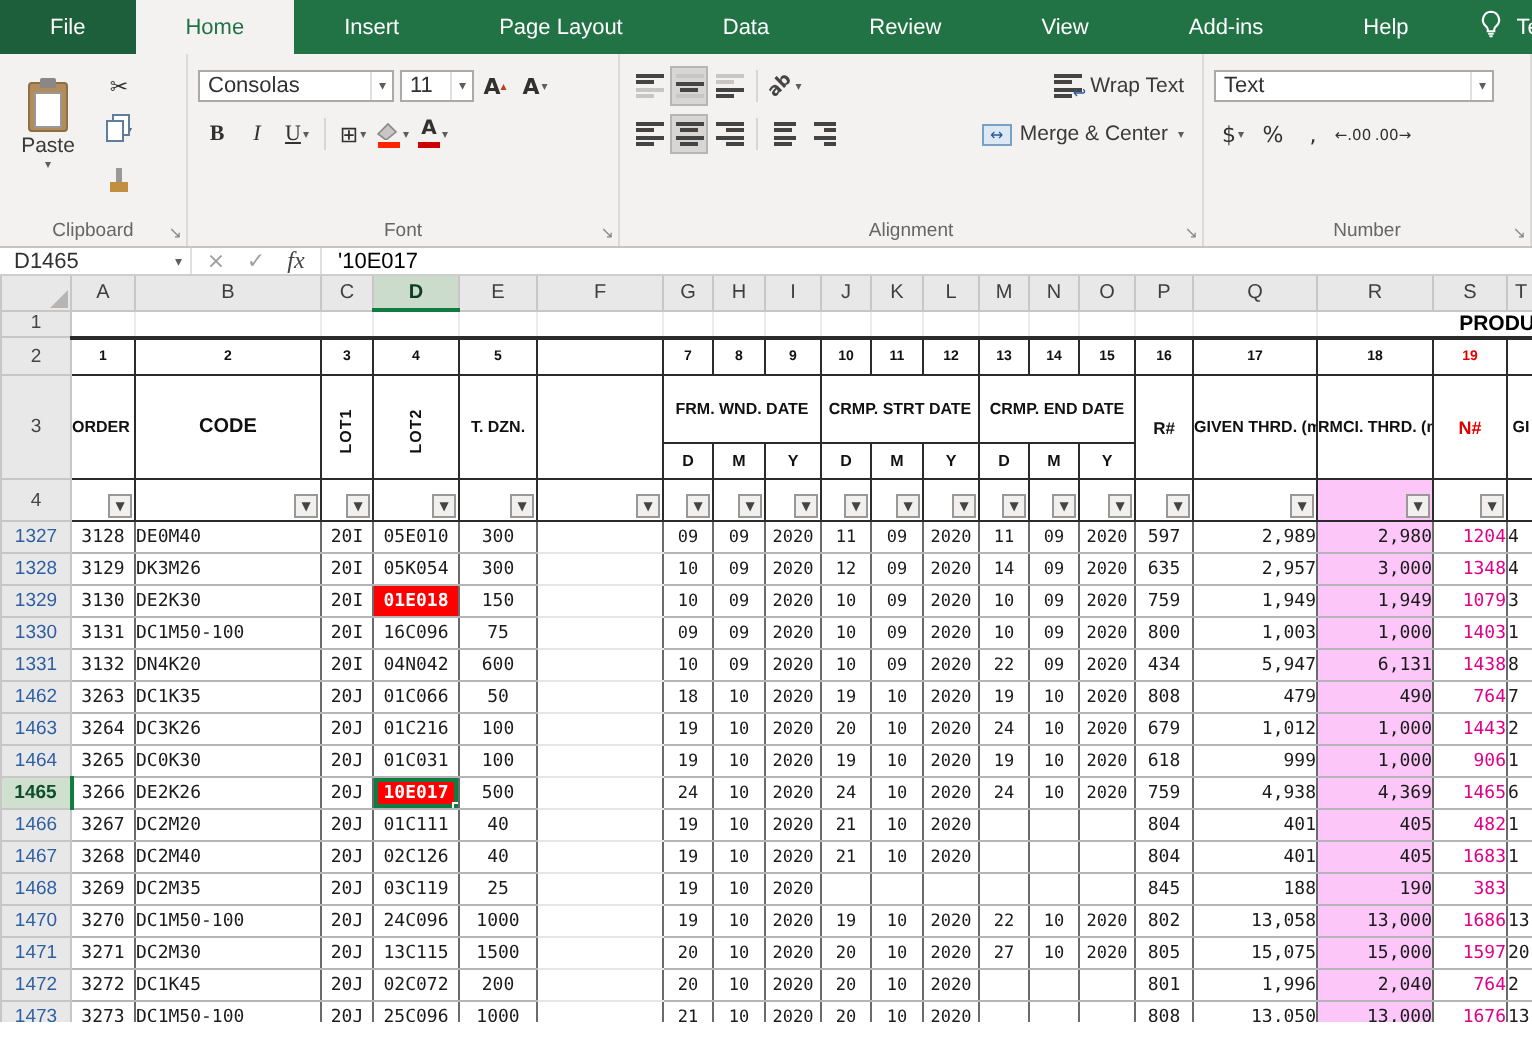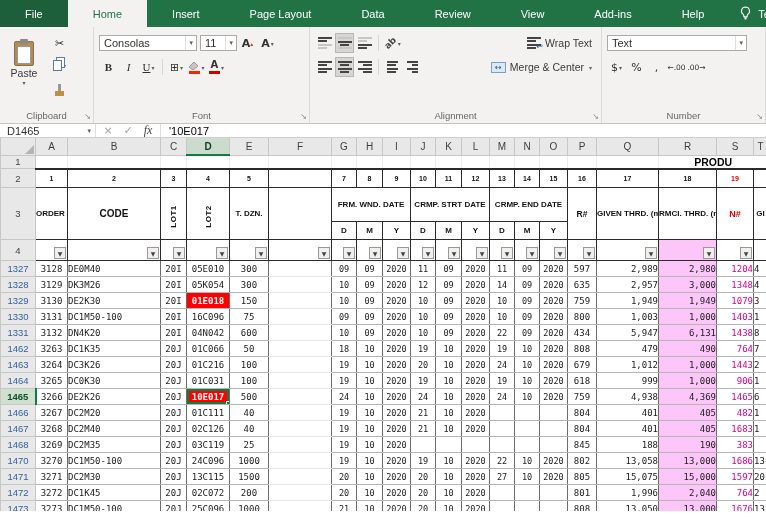--- a/index.html
+++ b/index.html
@@ -89,21 +89,21 @@
   .grid td,.grid th{overflow:hidden;white-space:nowrap;vertical-align:middle;padding:0}
   .colhead th{height:17px;background:#e8e8e8;border:1px solid #c9c7c5;border-top:none;font-size:10px;font-weight:normal;color:#3e3e3e;font-family:"Liberation Sans",sans-serif;cursor:pointer}
   .colhead th.selc{background:#ccdccc;border-bottom:2px solid #107c41;color:#0b3d23;font-weight:bold}
   .corner{position:relative}
   .tri{position:absolute;right:1px;bottom:1px;width:0;height:0;border-left:9px solid transparent;border-bottom:9px solid #b7b5b3}
   .rowhdr{width:35px;background:#e8e8e8;border:1px solid #c9c7c5;font-size:9.5px;color:#444;text-align:center;font-family:"Liberation Sans",sans-serif;cursor:pointer}
   .datarow .rowhdr{color:#2e5fa3}
   .rowhdr.selr{background:#cfe0cf;border-right:2px solid #107c41;color:#0e4e2a;font-weight:bold}
   .r1{height:12px}.r2{height:19px}.r3a{height:34px}.r3b{height:18px}.r4{height:21px}.datarow{height:16px}
   .e1{border-right:1px solid #ececec;border-bottom:1px solid #cfcfcf;background:#fff}
-  .t1{font-family:"Liberation Sans",sans-serif;font-weight:bold;font-size:10.5px;text-align:center;color:#000;overflow:visible}
+  .t1{font-family:"Liberation Sans",sans-serif;font-weight:bold;font-size:10.5px;text-align:right;color:#000;overflow:visible}
   .hb{border:1px solid #2b2b2b;background:#fff;font-family:"Liberation Sans",sans-serif;font-weight:bold;color:#111;text-align:center;vertical-align:middle;cursor:cell}
   .n2{font-size:7px;border-top:2px solid #2b2b2b}
   .redtxt{color:#e10000}
   .h-order,.h-tdzn,.h-grp,.h-given,.h-rmci{white-space:pre-line;font-size:8px;line-height:1.2}
   .h-code{font-size:10px}
   .h-r{font-size:8.5px}
   .h-n{font-size:9px;color:#e10000}
   .h-partial{font-size:8px;text-align:center;padding-left:2px}
   .dmy{font-size:8px}
   .rot{display:inline-block;transform:rotate(-90deg);font-size:8px;font-weight:bold;letter-spacing:.5px}

